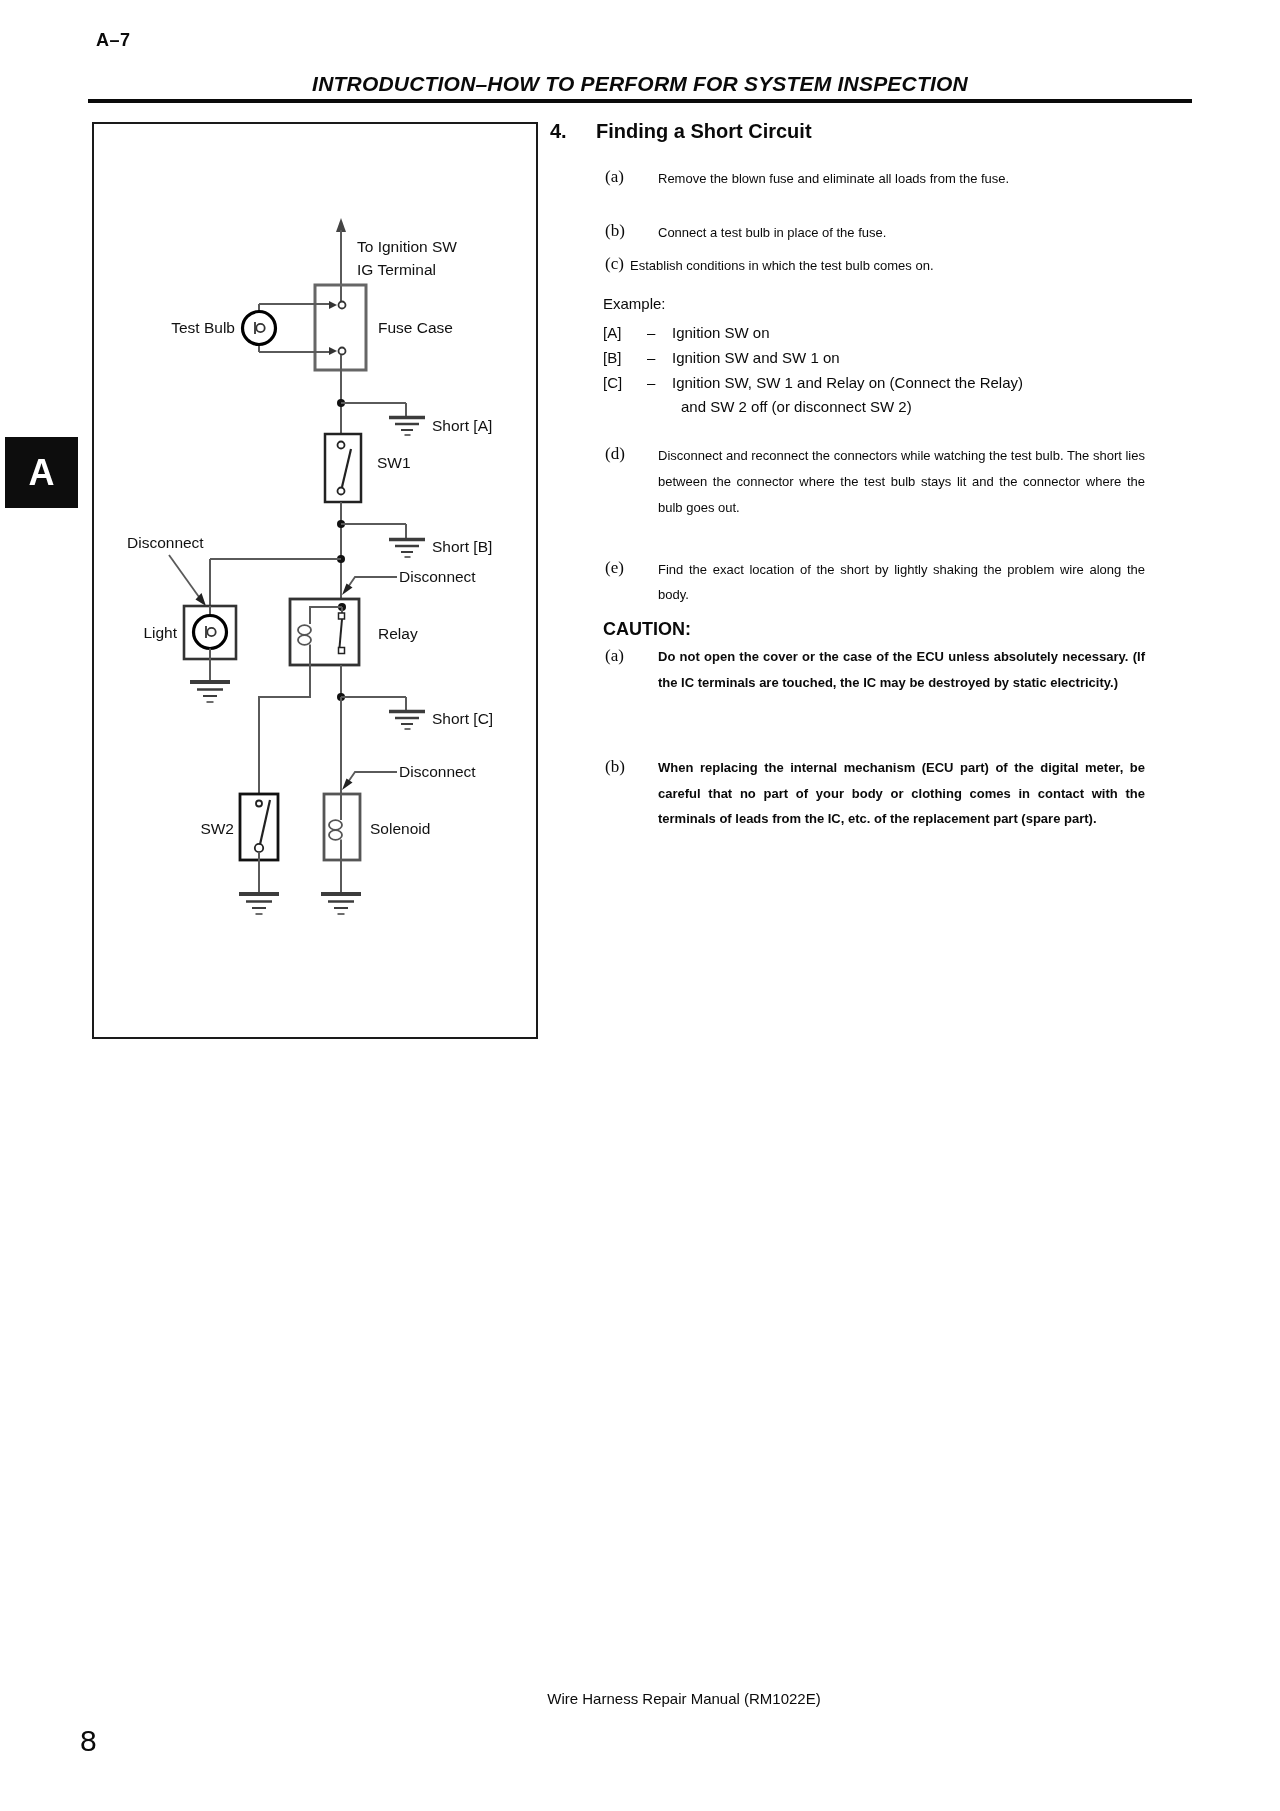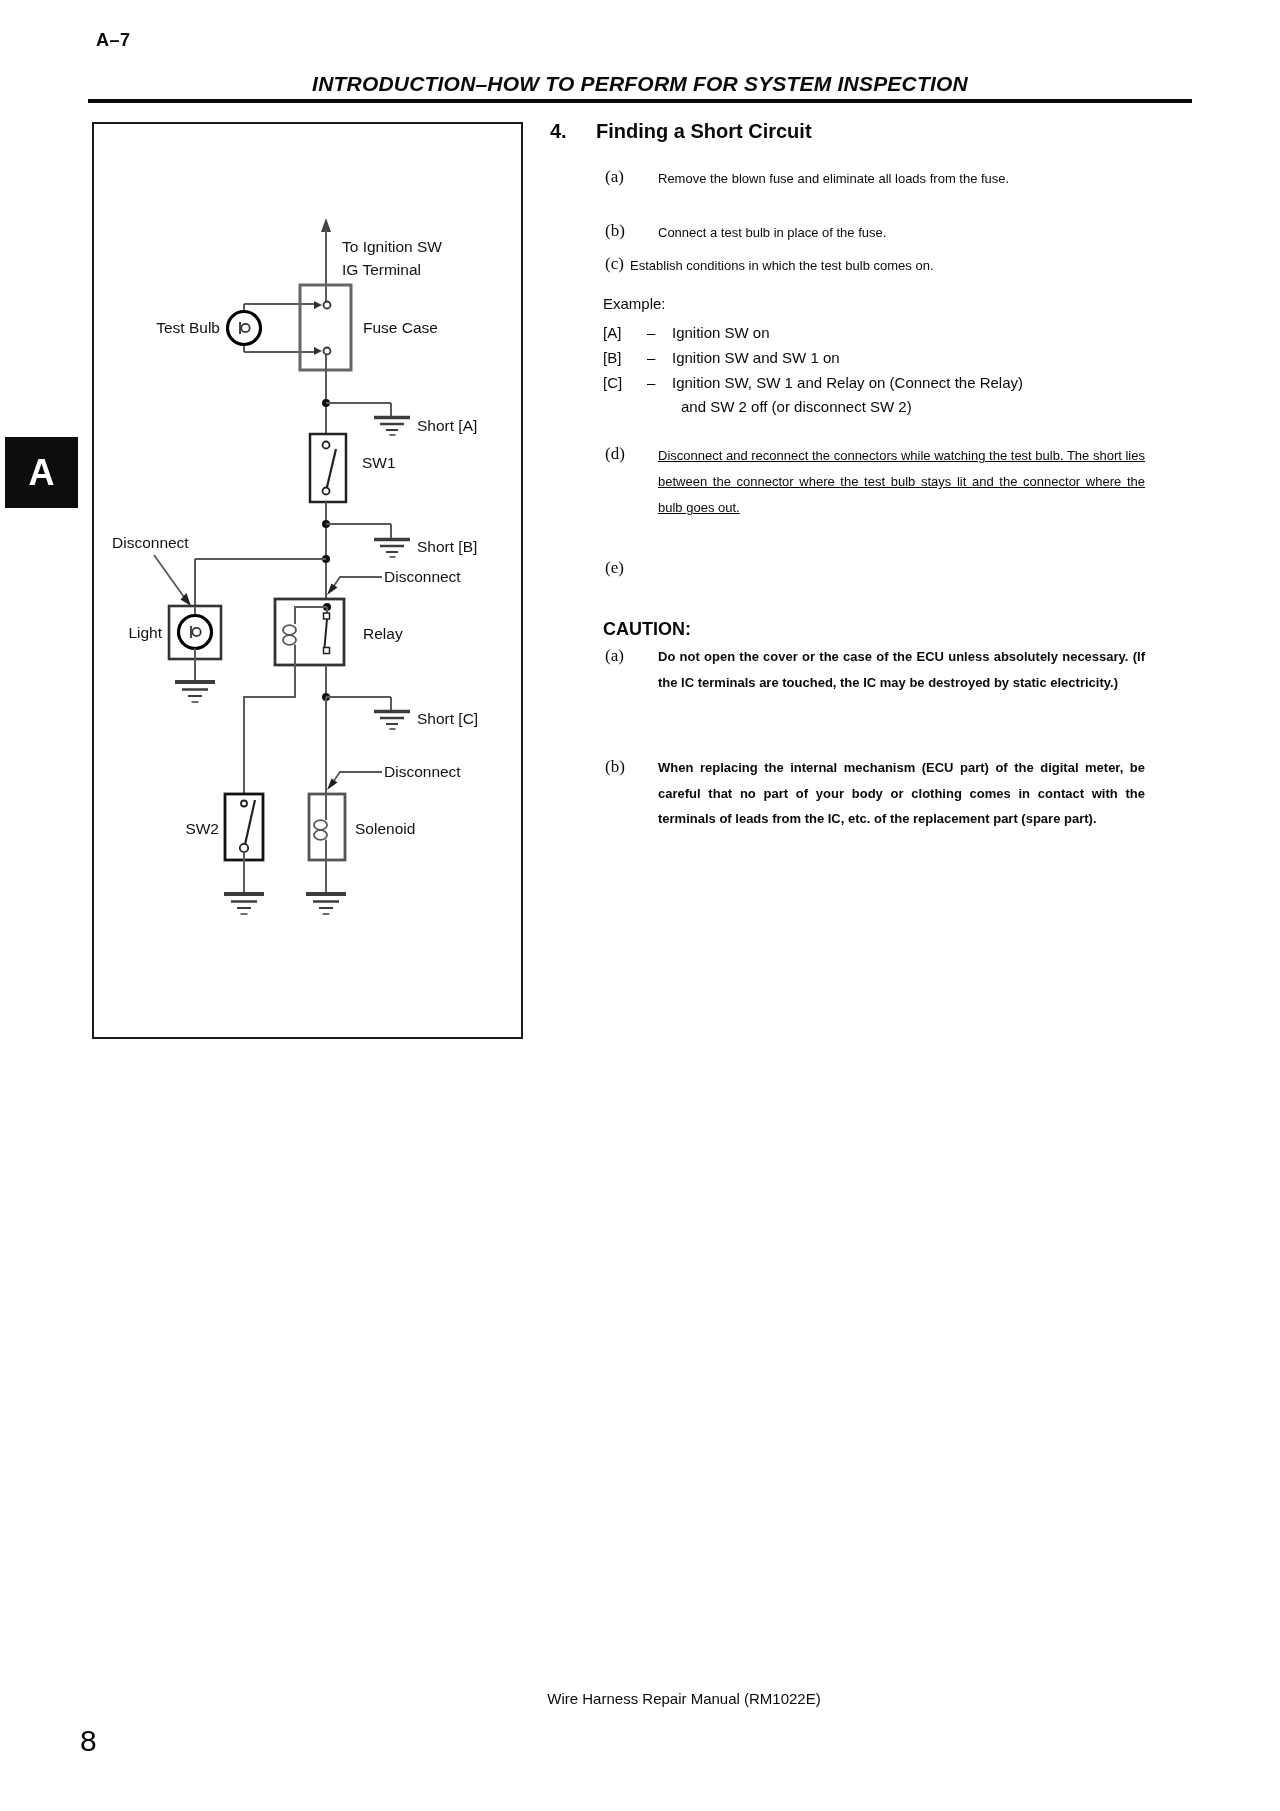--- a/index.html
+++ b/index.html
@@ -32,21 +32,21 @@
 <div id="page">
 
   <div class="abs hdr-left" style="left:96px;top:30px;">A–7</div>
   <div class="abs title" style="left:0;top:72px;">INTRODUCTION–HOW TO PERFORM FOR SYSTEM INSPECTION</div>
   <div class="abs rule" style="left:88px;top:99px;width:1104px;height:4px;"></div>
 
   <div class="abs side-tab" style="left:5px;top:437px;width:73px;height:71px;">
     <span>A</span>
   </div>
 
-  <div class="abs diagram-frame" style="left:92px;top:122px;width:427px;height:913px;">
+  <div class="abs diagram-frame" style="left:92px;top:122px;width:427px;height:913px;padding-left:15px;">
     <svg width="427" height="913" viewBox="0 0 427 913" xmlns="http://www.w3.org/2000/svg">
 
       <polygon points="232,94 227,108 237,108" fill="#444"></polygon>
       <line class="wire" x1="232" y1="106" x2="232" y2="177"></line>
       <text class="dtext" x="248" y="128">To Ignition SW</text>
       <text class="dtext" x="248" y="151">IG Terminal</text>
 
       <rect x="206" y="161" width="51" height="85" fill="none" stroke="#666" stroke-width="3"></rect>
       <polygon points="220,177 220,185 228,181" fill="#333"></polygon>
       <circle cx="233" cy="181" r="3.5" fill="#fff" stroke="#333" stroke-width="1.8"></circle>
@@ -190,23 +190,24 @@
   <div class="abs ex-line" style="left:603px;top:349px;">[B]</div>
   <div class="abs ex-line" style="left:647px;top:349px;">–</div>
   <div class="abs ex-line" style="left:672px;top:349px;">Ignition SW and SW 1 on</div>
 
   <div class="abs ex-line" style="left:603px;top:374px;">[C]</div>
   <div class="abs ex-line" style="left:647px;top:374px;">–</div>
   <div class="abs ex-line" style="left:672px;top:374px;">Ignition SW, SW 1 and Relay on (Connect the Relay)</div>
   <div class="abs ex-line" style="left:681px;top:398px;">and SW 2 off (or disconnect SW 2)</div>
 
   <div class="abs step-label" style="left:605px;top:444px;">(d)</div>
-  <div class="abs step-body" style="left:658px;top:443px;line-height:26px;text-decoration:underline;">Disconnect and reconnect the connectors while watching the test bulb. The short lies between the connector where the test bulb stays lit and the connector where the bulb goes out.</div>
+  <div class="abs step-body" style="left:658px;top:443px;line-height:26px;">Disconnect and reconnect the connectors while watching the test bulb. The short lies between the connector where the test bulb stays lit and the connector where the bulb goes out.</div>
 
   <div class="abs step-label" style="left:605px;top:558px;">(e)</div>
+  <div class="abs step-body" style="left:658px;top:557px;">Find the exact location of the short by lightly shaking the problem wire along the body.</div>
 
   <div class="abs caution-hd" style="left:603px;top:619px;">CAUTION:</div>
 
   <div class="abs step-label" style="left:605px;top:646px;">(a)</div>
   <div class="abs step-body bold" style="left:658px;top:644px;">Do not open the cover or the case of the ECU unless absolutely necessary. (If the IC terminals are touched, the IC may be destroyed by static electricity.)</div>
 
   <div class="abs step-label" style="left:605px;top:757px;">(b)</div>
   <div class="abs step-body bold" style="left:658px;top:755px;">When replacing the internal mechanism (ECU part) of the digital meter, be careful that no part of your body or clothing comes in contact with the terminals of leads from the IC, etc. of the replacement part (spare part).</div>
 
   <div class="abs footer" style="left:12px;top:1690px;padding-left:32px;">Wire Harness Repair Manual (RM1022E)</div>

